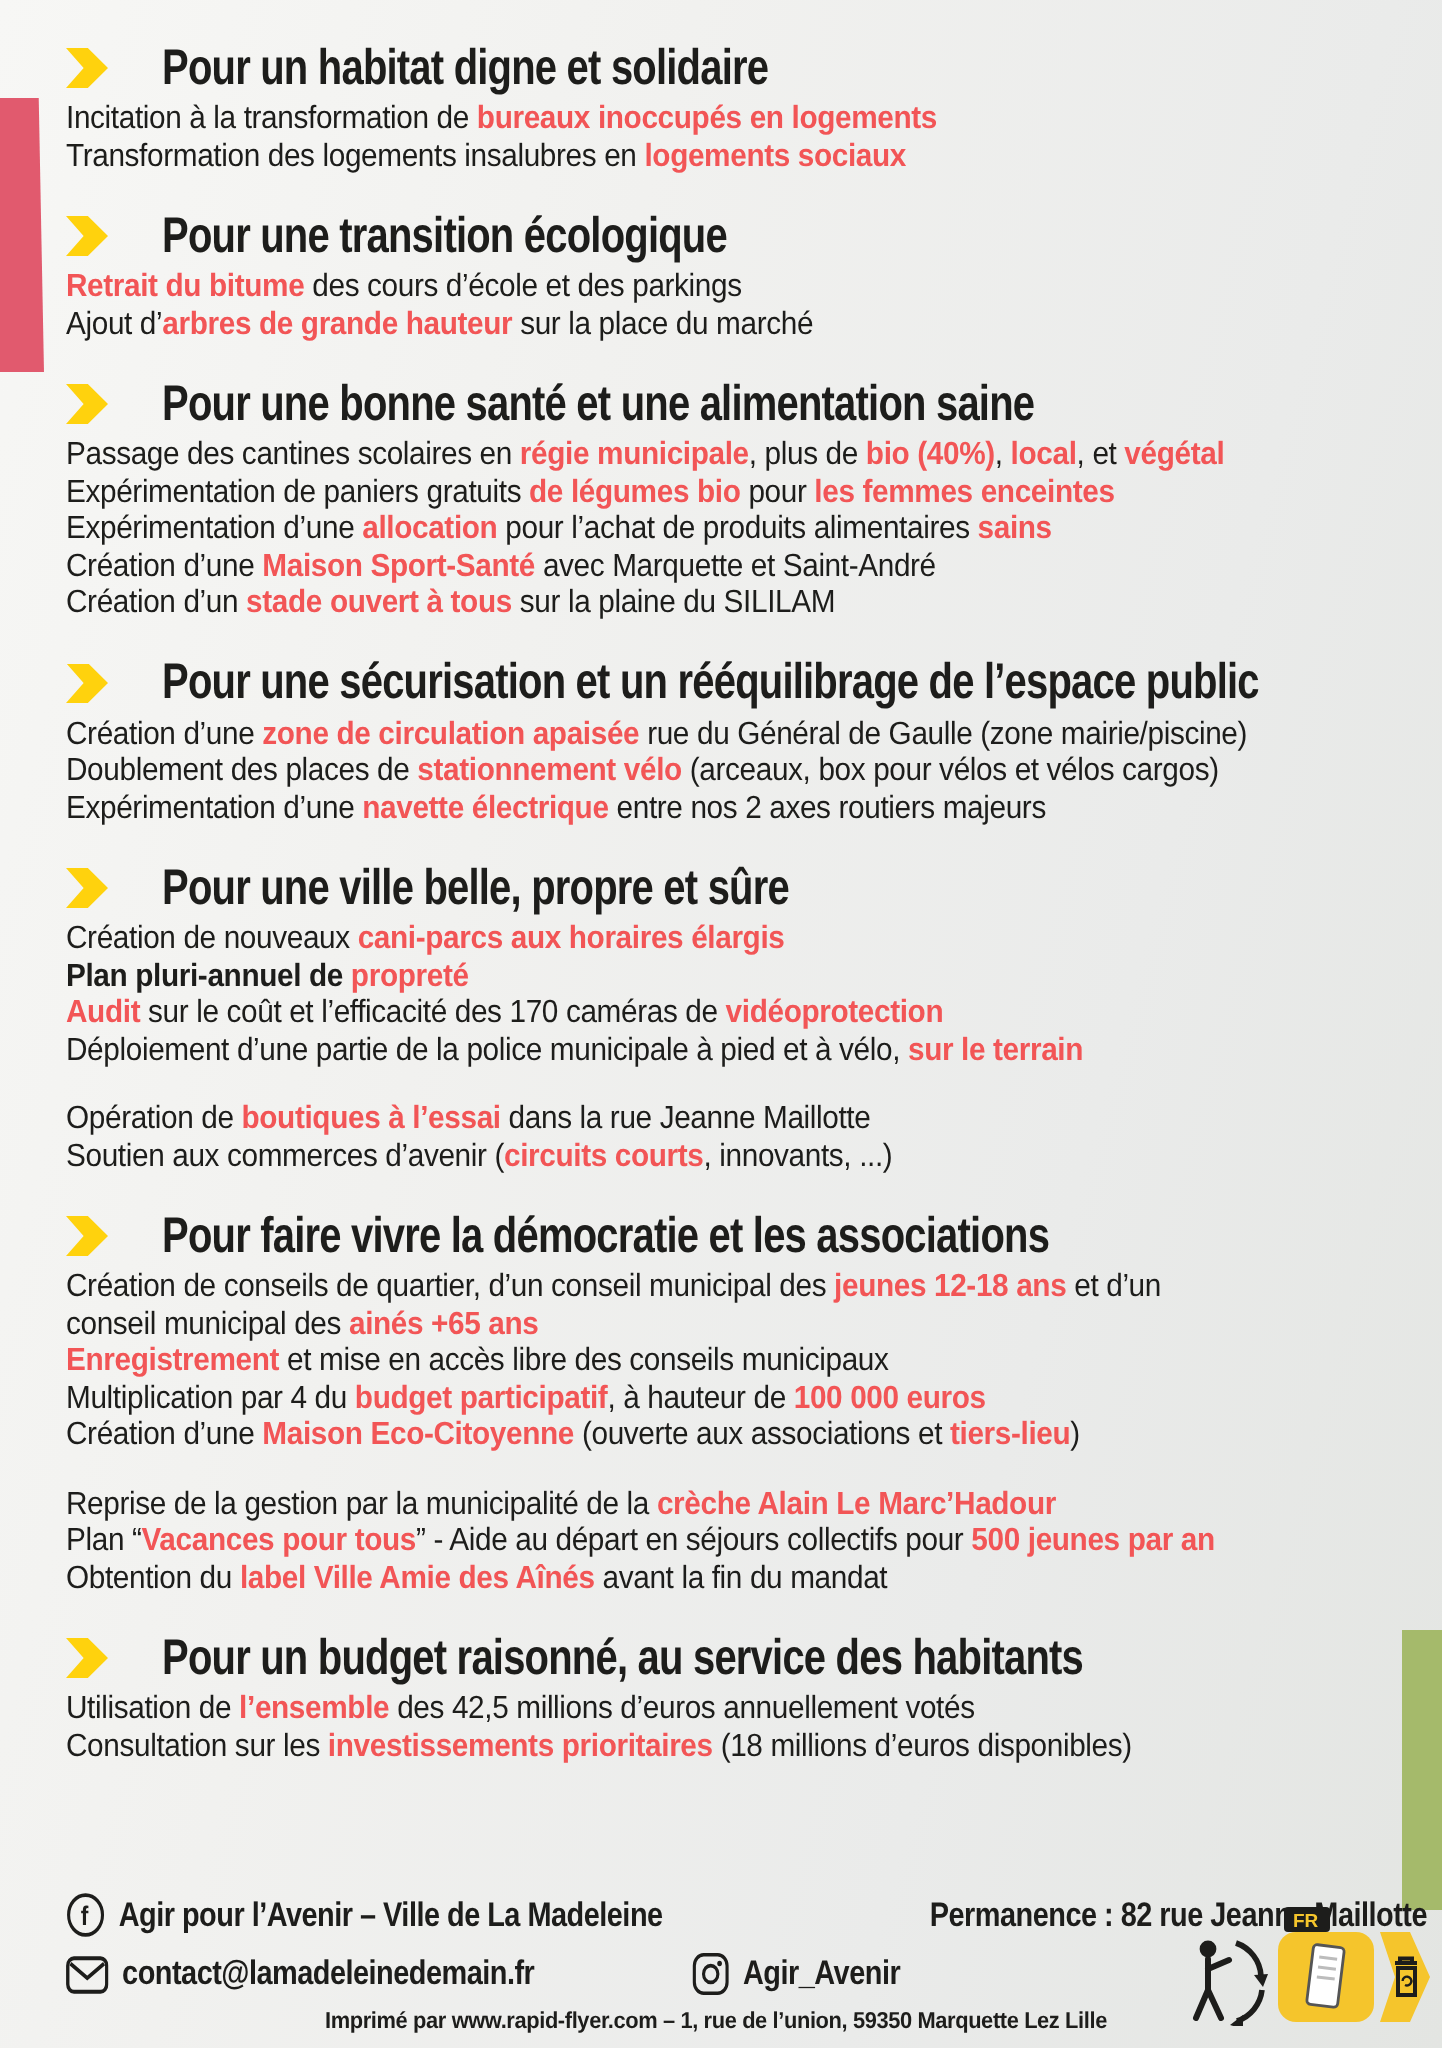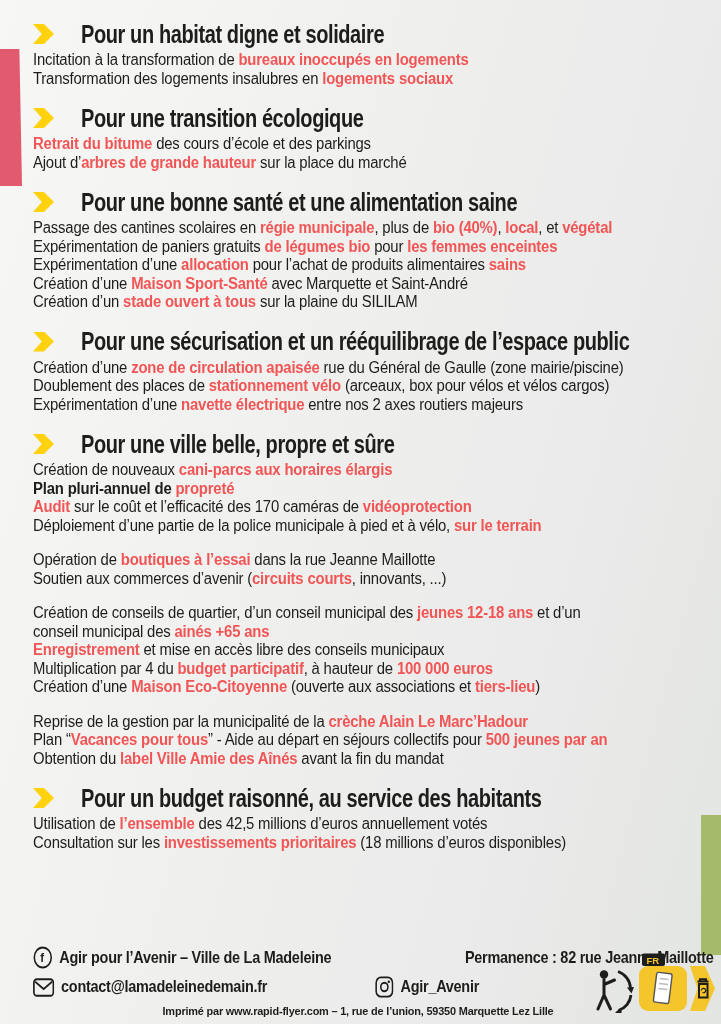--- a/index.html
+++ b/index.html
@@ -26,21 +26,21 @@
     clip-path:polygon(0 0,52% 0,100% 50%,52% 100%,0 100%,42% 50%);}
   .title{font-size:25px;font-weight:700;letter-spacing:-0.5px;white-space:nowrap;
     transform:scaleX(0.8);transform-origin:left center;}
   .line{font-size:16px;line-height:18.5px;letter-spacing:-0.2px;white-space:nowrap;
     transform:scaleX(0.93);transform-origin:left center;}
   .n{color:var(--ink);}
   .r{color:var(--red);font-weight:700;}
   .b{color:var(--ink);font-weight:700;}
   .footer{position:absolute;left:33px;right:8px;top:946px;}
   .frow1{display:flex;justify-content:space-between;align-items:center;}
-  .frow2{display:flex;gap:67px;align-items:center;margin-top:7px;}
+  .frow2{display:flex;gap:38px;align-items:center;margin-top:7px;}
   .fitem{display:flex;align-items:center;gap:8px;font-weight:700;font-size:17px;
     letter-spacing:-0.3px;white-space:nowrap;transform:scaleX(0.85);transform-origin:left center;}
   .fitem.right{transform-origin:right center;}
   .ficon{display:inline-flex;flex:none;}
   .printer{margin-top:7px;font-size:11.5px;font-weight:700;letter-spacing:-0.2px;
     width:560px;margin-left:45px;text-align:center;white-space:nowrap;
     transform:scaleX(0.95);transform-origin:center;}
   .badges{position:absolute;right:6px;top:953px;display:flex;align-items:flex-end;gap:5px;}
 </style>
 </head>
@@ -94,20 +94,24 @@
       <div class="line"><span class="n">Création de nouveaux </span><span class="r">cani-parcs aux horaires élargis</span></div>
       <div class="line"><span class="b">Plan pluri-annuel de </span><span class="r">propreté</span></div>
       <div class="line"><span class="r">Audit</span><span class="n"> sur le coût et l’efficacité des 170 caméras de </span><span class="r">vidéoprotection</span></div>
       <div class="line"><span class="n">Déploiement d’une partie de la police municipale à pied et à vélo, </span><span class="r">sur le terrain</span></div>
     </div>
     <div class="section">
       <div class="line"><span class="n">Opération de </span><span class="r">boutiques à l’essai</span><span class="n"> dans la rue Jeanne Maillotte</span></div>
       <div class="line"><span class="n">Soutien aux commerces d’avenir (</span><span class="r">circuits courts</span><span class="n">, innovants, ...)</span></div>
     </div>
     <div class="section">
+      <div class="heading">
+        <span class="arrow"></span>
+        <span class="title">Pour faire vivre la démocratie et les associations</span>
+      </div>
       <div class="line"><span class="n">Création de conseils de quartier, d’un conseil municipal des </span><span class="r">jeunes 12-18 ans</span><span class="n"> et d’un</span></div>
       <div class="line"><span class="n">conseil municipal des </span><span class="r">ainés +65 ans</span></div>
       <div class="line"><span class="r">Enregistrement</span><span class="n"> et mise en accès libre des conseils municipaux</span></div>
       <div class="line"><span class="n">Multiplication par 4 du </span><span class="r">budget participatif</span><span class="n">, à hauteur de </span><span class="r">100 000 euros</span></div>
       <div class="line"><span class="n">Création d’une </span><span class="r">Maison Eco-Citoyenne</span><span class="n"> (ouverte aux associations et </span><span class="r">tiers-lieu</span><span class="n">)</span></div>
     </div>
     <div class="section">
       <div class="line"><span class="n">Reprise de la gestion par la municipalité de la </span><span class="r">crèche Alain Le Marc’Hadour</span></div>
       <div class="line"><span class="n">Plan “</span><span class="r">Vacances pour tous</span><span class="n">” - Aide au départ en séjours collectifs pour </span><span class="r">500 jeunes par an</span></div>
       <div class="line"><span class="n">Obtention du </span><span class="r">label Ville Amie des Aînés</span><span class="n"> avant la fin du mandat</span></div>

